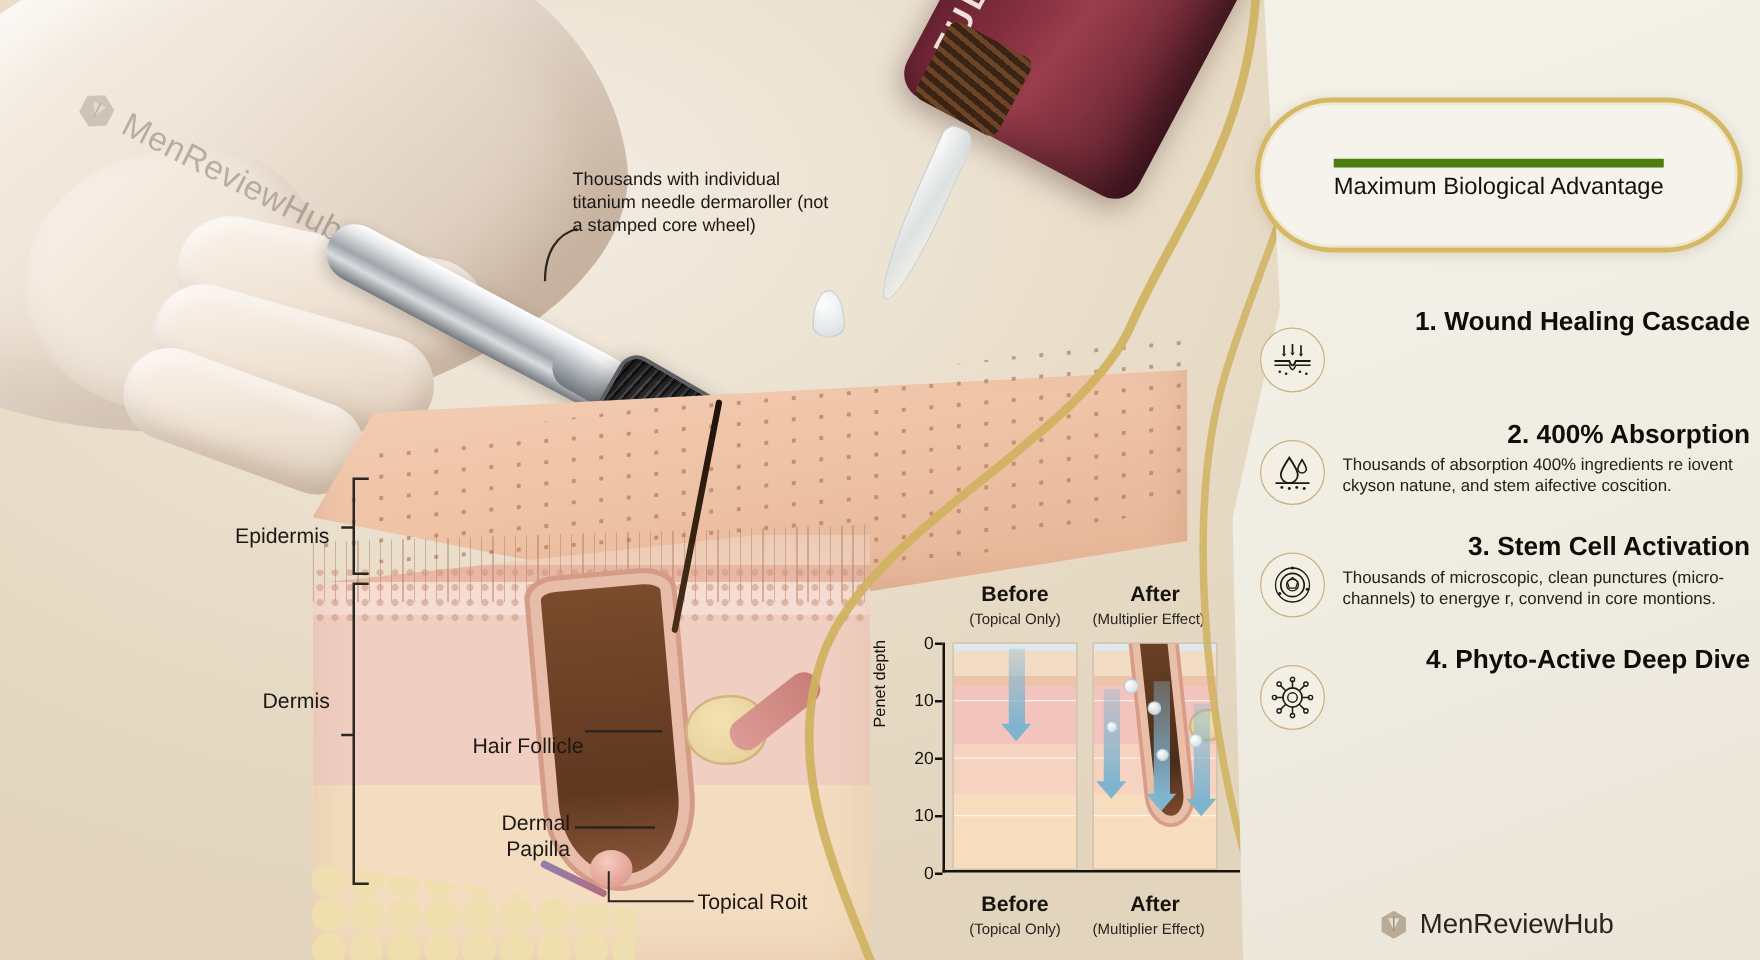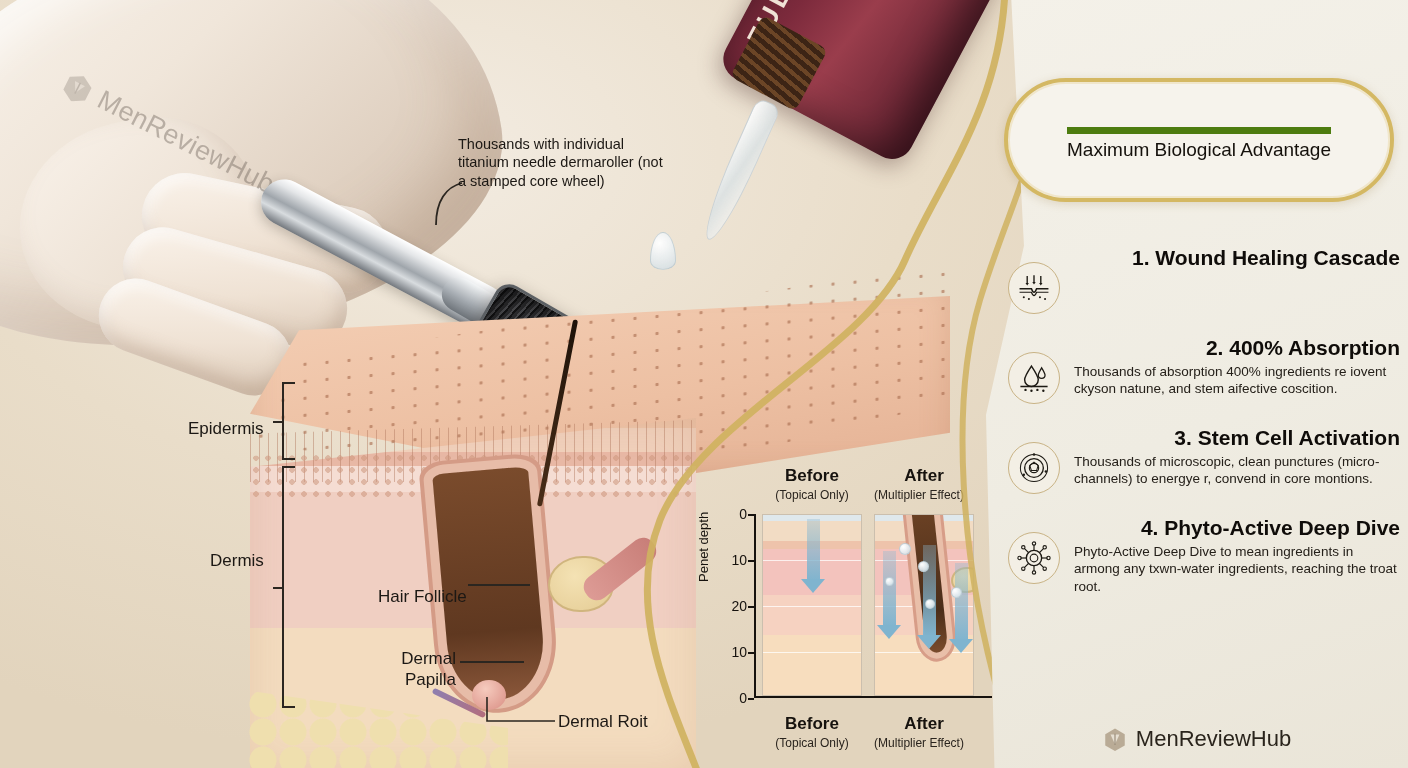--- a/index.html
+++ b/index.html
@@ -435,21 +435,21 @@
     <div class="lead" style="left:468px; top:584px; width:62px; height:1.6px;"></div>
     <div class="lbl" style="left:378px; top:587px;">Hair Follicle</div>
 
     <div class="lead" style="left:460px; top:661px; width:64px; height:1.6px;"></div>
     <div class="lbl" style="left:392px; top:649px; text-align:right; width:64px; white-space:pre-line;">Dermal
 Papilla</div>
 
     <svg style="position:absolute;left:485px;top:695px;" width="72" height="34">
       <path d="M2 2 L2 26 L70 26" stroke="#2b2620" stroke-width="1.6" fill="none"></path>
     </svg>
-    <div class="lbl" style="left:558px; top:712px;">Dermal Roit</div>
+    <div class="lbl" style="left:558px; top:712px;">Topical Roit</div>
   </div>
 
   <div class="chart">
 
     <div class="chart-head">
       <div class="ch-title" style="left:56px; top:0;">Before</div>
       <div class="ch-sub" style="left:50px; top:22px;">(Topical Only)</div>
       <div class="ch-title" style="left:168px; top:0;">After</div>
       <div class="ch-sub" style="left:157px; top:22px;">(Multiplier Effect)</div>
     </div>
@@ -603,21 +603,20 @@
               <circle cx="32.6" cy="7.4" r="2"></circle>
                 <circle cx="7.4" cy="32.6" r="2"></circle>
             </g>
           </svg>
         </div>
         <div class="item-body">
           <div class="item-title">
             <span>4.</span>
             <span>Phyto-Active Deep Dive</span>
           </div>
-          <div class="item-desc">Phyto-Active Deep Dive to mean ingredients in armong any txwn-water ingredients, reaching the troat root.</div>
         </div>
       </div>
     </div>
 
     <div class="panel-footer">
       <div class="brand-row">
         <svg width="24" height="24" viewBox="0 0 32 32">
           <polygon points="16,2 29,9.5 29,24.5 16,32 3,24.5 3,9.5" fill="#b9ab96"></polygon>
           <path d="M10 10 L16 23 L22 10 Z" fill="#e6dfd2"></path>
           <path d="M16 9 L16 24" stroke="#9a8d7a" stroke-width="1.6"></path>

